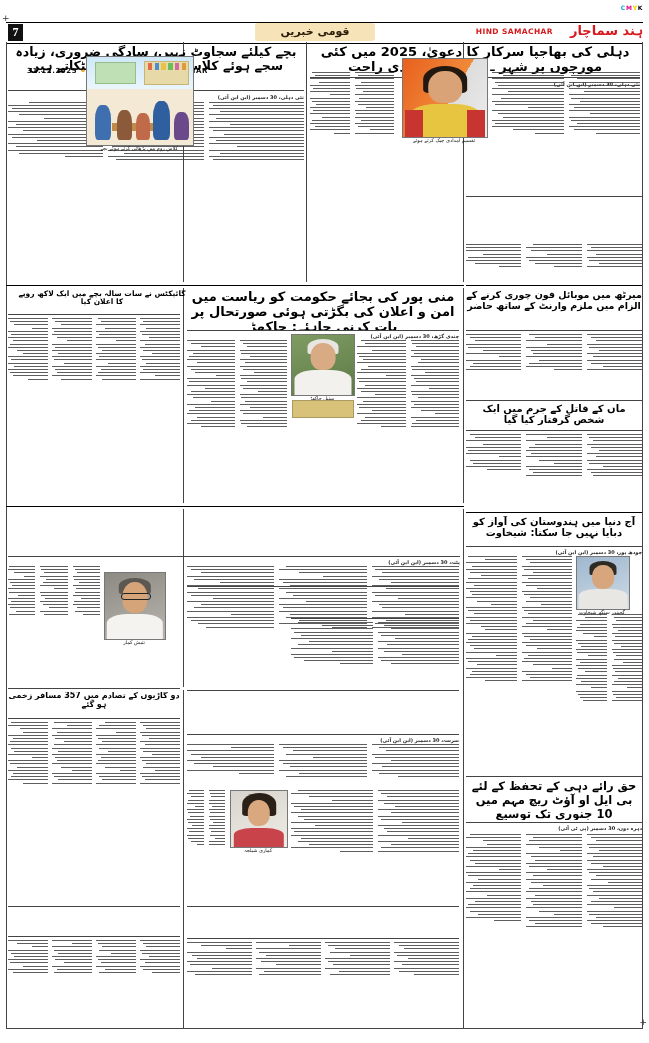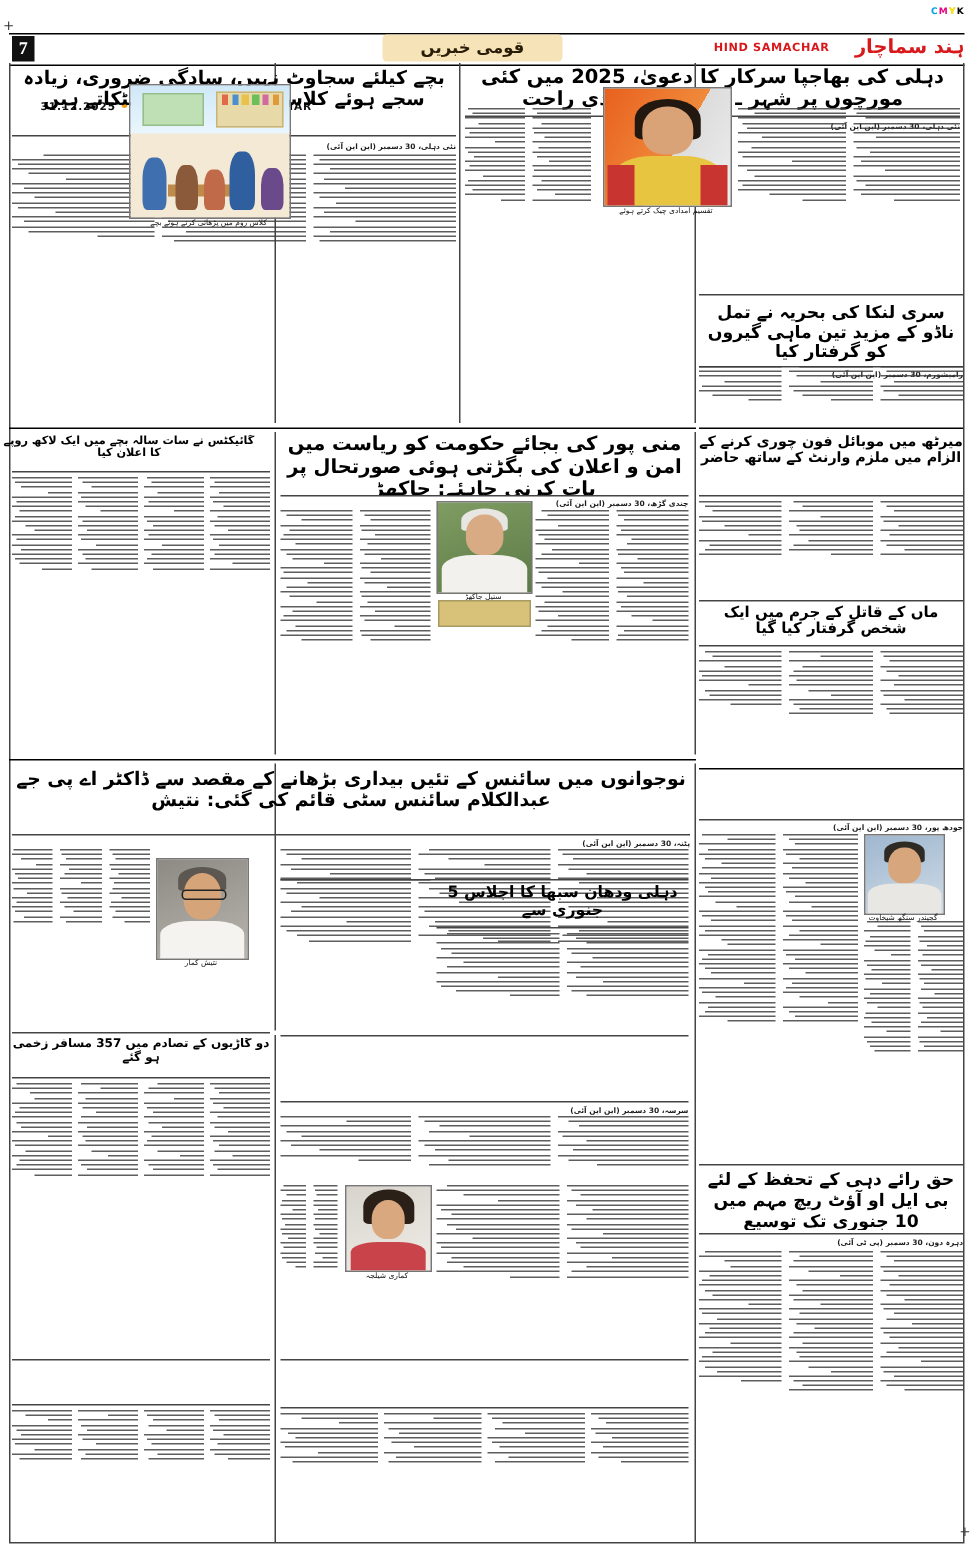--- a/index.html
+++ b/index.html
@@ -288,25 +288,20 @@
       <div class="ln w84"></div>
       <div class="ln w100"></div>
     <div class="ln w96"></div>
       <div class="ln w100"></div>
       <div class="ln w70"></div>
       <div class="ln w40"></div>
   </div>
 
   <div class="hair h" style="left:466px;top:196px;width:176px;"></div>
 
-  <div class="art" style="left:466px;top:200px;width:176px;height:82px;">
-    <div class="hl m" style="font-size:11.5px;padding:2px 1px 3px;">سری لنکا کی بحریہ نے تمل ناڈو کے مزید تین ماہی گیروں کو گرفتار کیا</div>
-    <div class="hair h" style="position:relative;width:100%;margin-bottom:3px;"></div>
-    <div class="dline">رامیشورم، 30 دسمبر (این این آئی)</div>
-  </div>
   <div class="body col3" style="position:absolute;left:466px;top:244px;width:176px;height:36px;">
     <div class="ln w100"></div>
       <div class="ln w92"></div>
       <div class="ln w100"></div>
       <div class="ln w84"></div>
     <div class="ln w100"></div>
       <div class="ln w96"></div>
       <div class="ln w78"></div>
       <div class="ln w100"></div>
     <div class="ln w88"></div>
@@ -326,21 +321,21 @@
       <div class="ln w84"></div>
       <div class="ln w40"></div>
   </div>
 
   <div class="hair h thick" style="left:6px;top:285px;width:458px;"></div>
   <div class="hair h thick" style="left:466px;top:285px;width:176px;"></div>
 
   <div class="hair v" style="left:183px;top:288px;height:215px;"></div>
   <div class="hair v" style="left:463px;top:288px;height:215px;"></div>
 
-  <div class="art" style="left:0;top:290px;width:172px;height:24px;">
+  <div class="art" style="left:16px;top:290px;width:172px;height:24px;">
     <div class="hl xs" style="font-size:7.5px;">گائیکٹس نے سات سالہ بچے میں ایک لاکھ روپے کا اعلان کیا</div>
   </div>
   <div class="hair h" style="left:8px;top:314px;width:172px;"></div>
   <div class="body col4" style="position:absolute;left:8px;top:318px;width:172px;height:182px;">
     <div class="ln w100"></div>
       <div class="ln w92"></div>
       <div class="ln w100"></div>
       <div class="ln w84"></div>
     <div class="ln w100"></div>
       <div class="ln w96"></div>
@@ -645,23 +640,20 @@
       <div class="ln w100"></div>
       <div class="ln w62"></div>
   </div>
 
   <div class="hair h thick" style="left:6px;top:506px;width:458px;"></div>
   <div class="hair h thick" style="left:466px;top:512px;width:176px;"></div>
 
   <div class="hair v" style="left:183px;top:509px;height:178px;"></div>
   <div class="hair v" style="left:463px;top:509px;height:519px;"></div>
 
-  <div class="art" style="left:8px;top:512px;width:452px;height:44px;">
-    <div class="hl l" style="font-size:12.5px;line-height:1.15;">نوجوانوں میں سائنس کے تئیں بیداری بڑھانے کے مقصد سے ڈاکٹر اے پی جے عبدالکلام سائنس سٹی قائم کی گئی: نتیش</div>
-  </div>
   <div class="hair h" style="left:8px;top:556px;width:452px;"></div>
   <div class="dline" style="position:absolute;left:8px;top:559px;width:452px;text-align:right;">پٹنہ، 30 دسمبر (این این آئی)</div>
 
   <div class="photo ph-por" style="left:104px;top:572px;width:60px;height:66px;">
     <div class="bg" style="background:linear-gradient(160deg,#8d8a84,#b9b5ae);"></div>
     <div class="hair" style="top:8%;width:54%;height:24%;background:#5c5750;"></div>
     <div class="head" style="top:14%;width:42%;height:46%;background:#d5a479;"></div>
     <div style="position:absolute;top:30%;left:26%;width:48%;height:8%;border:1.2px solid #222;border-radius:3px;"></div>
     <div class="body" style="bottom:0;width:94%;height:38%;background:#f4f3f0;"></div>
   </div>
@@ -779,20 +771,23 @@
       <div class="ln w50"></div>
     <div class="ln w100"></div>
       <div class="ln w96"></div>
       <div class="ln w88"></div>
       <div class="ln w78"></div>
   </div>
 
   <div class="hair h" style="left:187px;top:690px;width:272px;"></div>
   <div class="art" style="left:187px;top:512px;width:0px;height:0px;"></div>
 
+  <div class="art" style="left:466px;top:516px;width:176px;height:30px;">
+    <div class="hl s" style="font-size:10px;">آج دنیا میں ہندوستان کی آواز کو دبایا نہیں جا سکتا: شیخاوت</div>
+  </div>
   <div class="hair h" style="left:466px;top:546px;width:176px;"></div>
   <div class="dline" style="position:absolute;left:466px;top:549px;width:176px;text-align:right;">جودھ پور، 30 دسمبر (این این آئی)</div>
 
   <div class="photo ph-por" style="left:576px;top:556px;width:52px;height:52px;">
     <div class="bg" style="background:linear-gradient(160deg,#9fb7cf,#cfdbe6);"></div>
     <div class="hair" style="top:8%;width:52%;height:26%;background:#2e2a24;"></div>
     <div class="head" style="top:16%;width:42%;height:46%;background:#d8a67c;"></div>
     <div class="body" style="bottom:0;width:94%;height:38%;background:#e9e7e3;"></div>
   </div>
   <div class="cap" style="left:576px;top:609px;width:52px;">گجیندر سنگھ شیخاوت</div>
@@ -1249,23 +1244,20 @@
       <div class="ln w96"></div>
       <div class="ln w100"></div>
     <div class="ln w92"></div>
       <div class="ln w78"></div>
       <div class="ln w100"></div>
       <div class="ln w50"></div>
   </div>
 
   <div class="art" style="left:187px;top:508px;width:272px;height:0;"></div>
 
-  <div class="art" style="left:291px;top:590px;width:168px;height:26px;">
-    <div class="hl s" style="font-size:10.5px;">دہلی ودھان سبھا کا اجلاس 5 جنوری سے</div>
-  </div>
   <div class="hair h" style="left:291px;top:618px;width:168px;"></div>
   <div class="body col2" style="position:absolute;left:291px;top:622px;width:168px;height:64px;">
     <div class="ln w100"></div>
       <div class="ln w92"></div>
       <div class="ln w84"></div>
       <div class="ln w100"></div>
     <div class="ln w96"></div>
       <div class="ln w78"></div>
       <div class="ln w100"></div>
       <div class="ln w88"></div>

